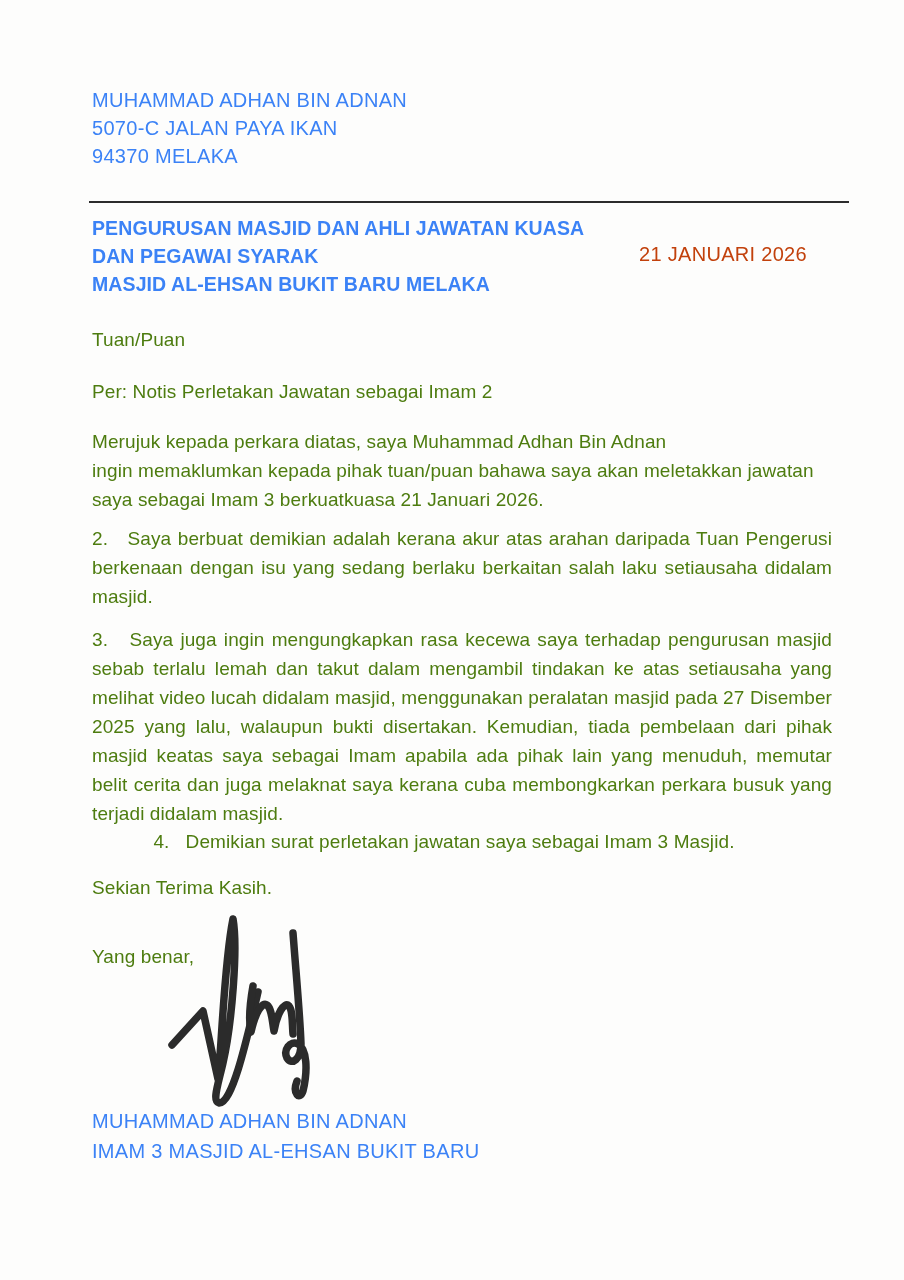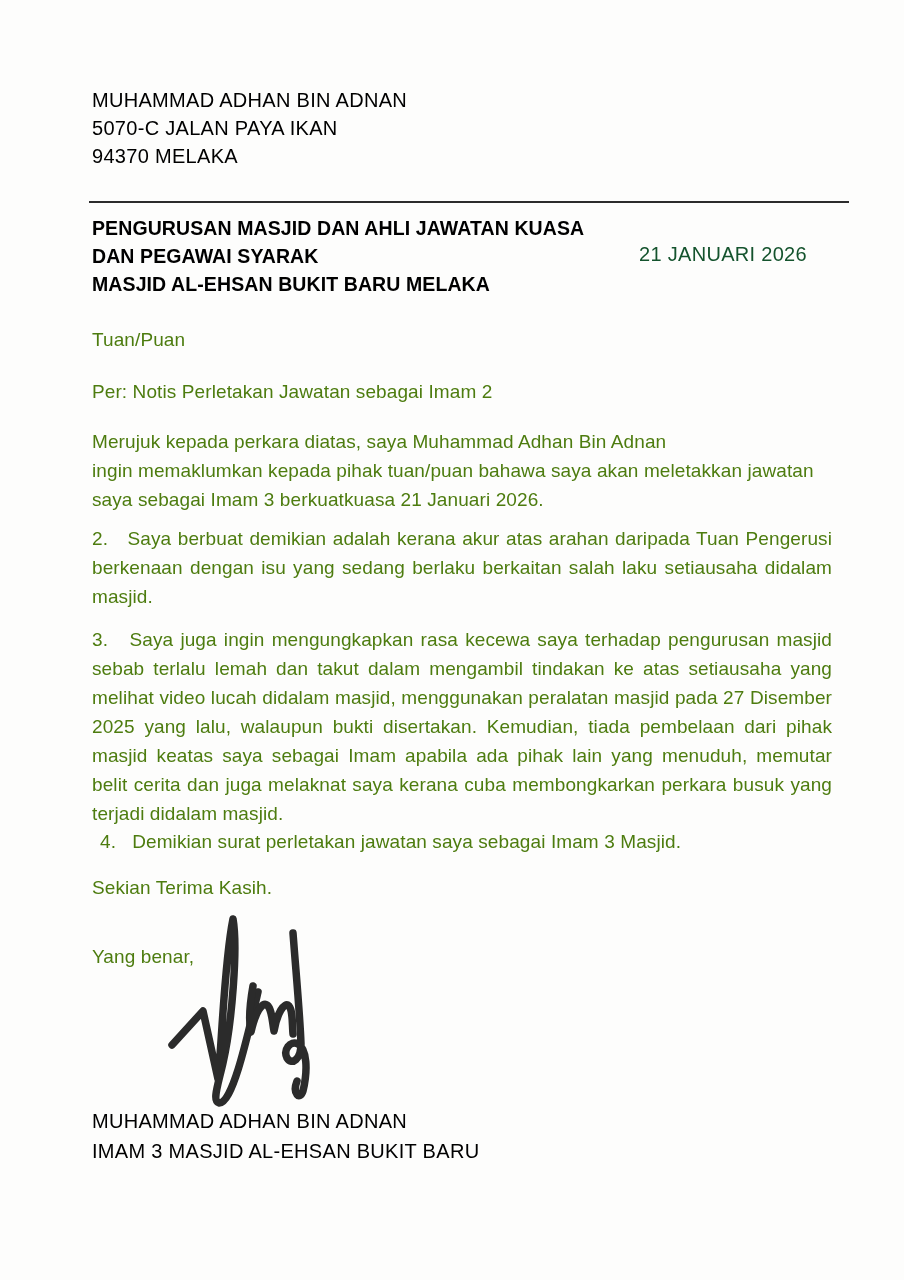--- a/index.html
+++ b/index.html
@@ -12,43 +12,43 @@
     background: #fdfdfc;
     color: #2e2e2e;
     font-family: "Liberation Sans", sans-serif;
     overflow: hidden;
   }
   .abs { position: absolute; }
   .upper {
     font-size: 20px;
     line-height: 28px;
     letter-spacing: 0.3px;
-    color: #000000;
+    color: #3b82f6;
   }
   .sender-block { top: 86px; left: 92px; }
   .divider {
     top: 201px; left: 89px; width: 760px; height: 0;
     border: none;
     border-top: 2px solid #2c2c2c;
   }
   .recipient-block { top: 214px; left: 92px; letter-spacing: 0.1px; font-size: 19.5px; font-weight: bold; }
-  .date-line { top: 243px; left: 639px; font-size: 20px; color: #14532d; letter-spacing: 0.3px; text-align: center; }
+  .date-line { top: 243px; left: 639px; font-size: 20px; color: #c2410c; letter-spacing: 0.3px; text-align: center; }
   .body-text {
     font-size: 19px;
     line-height: 29px;
     color: #4d7c0f;
     width: 740px;
     letter-spacing: 0.1px;
   }
   .salutation { top: 325px; left: 92px; }
   .subject { top: 377px; left: 92px; }
   .para-1 { top: 427px; left: 92px; white-space: pre-wrap; }
   .para-2 { top: 524px; left: 92px; text-align: justify; }
   .para-3 { top: 625px; left: 92px; text-align: justify; }
-  .para-4 { top: 827px; left: 100px; }
+  .para-4 { top: 827px; left: 74px; text-align: center; }
   .closing { top: 873px; left: 92px; }
   .signoff { top: 942px; left: 92px; }
   .signature-wrap { top: 893px; left: 160px; width: 220px; height: 232px; pointer-events: none; }
   .signature-wrap svg { display: block; width: 100%; height: 100%; }
   .signatory-block { top: 1106px; left: 92px; line-height: 30px; }
 </style>
 </head>
 <body>
 
 <div class="page">

